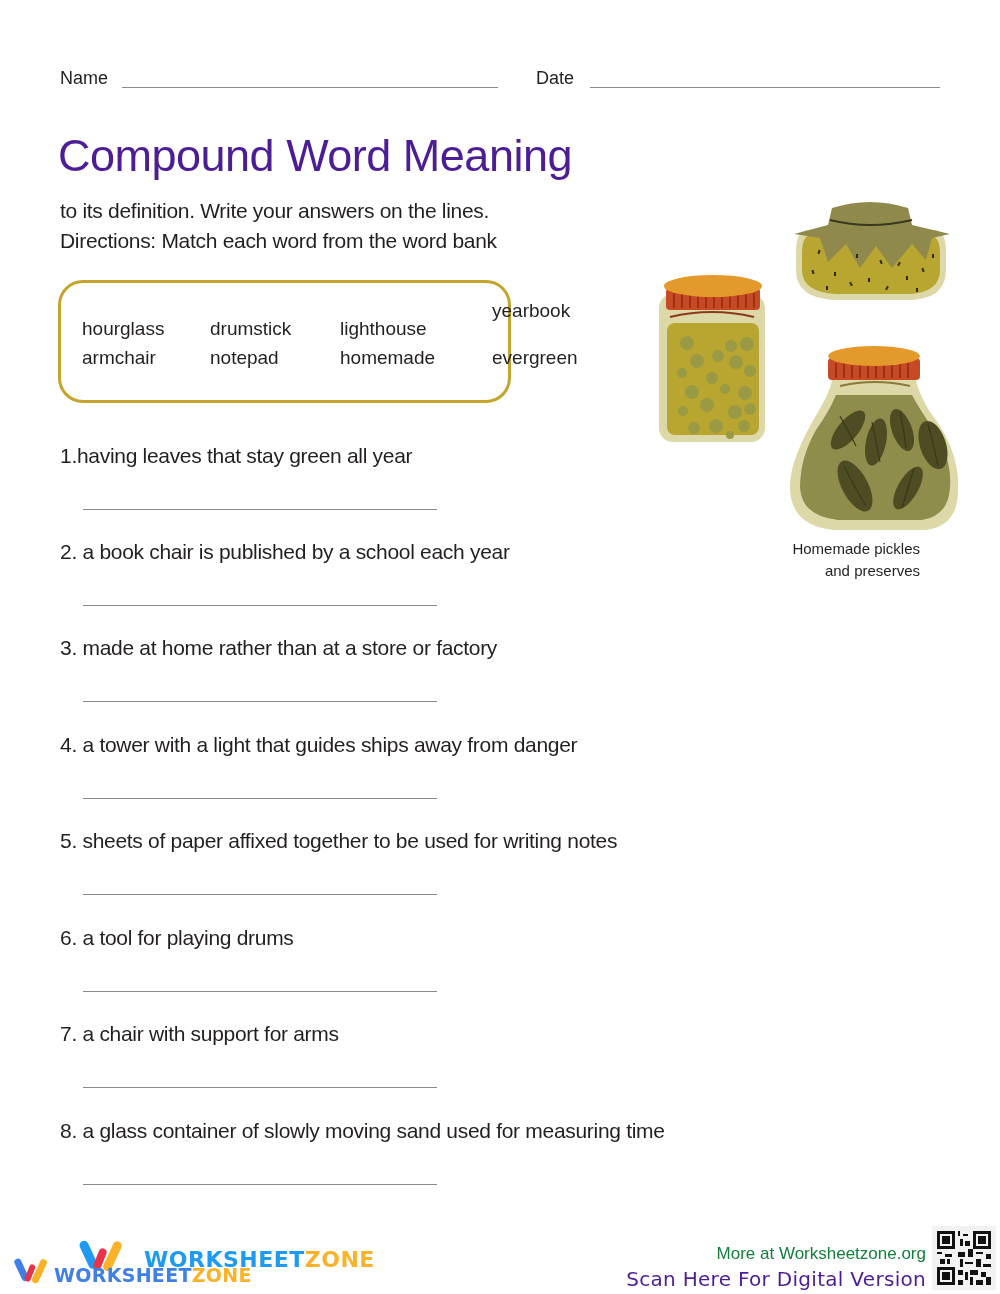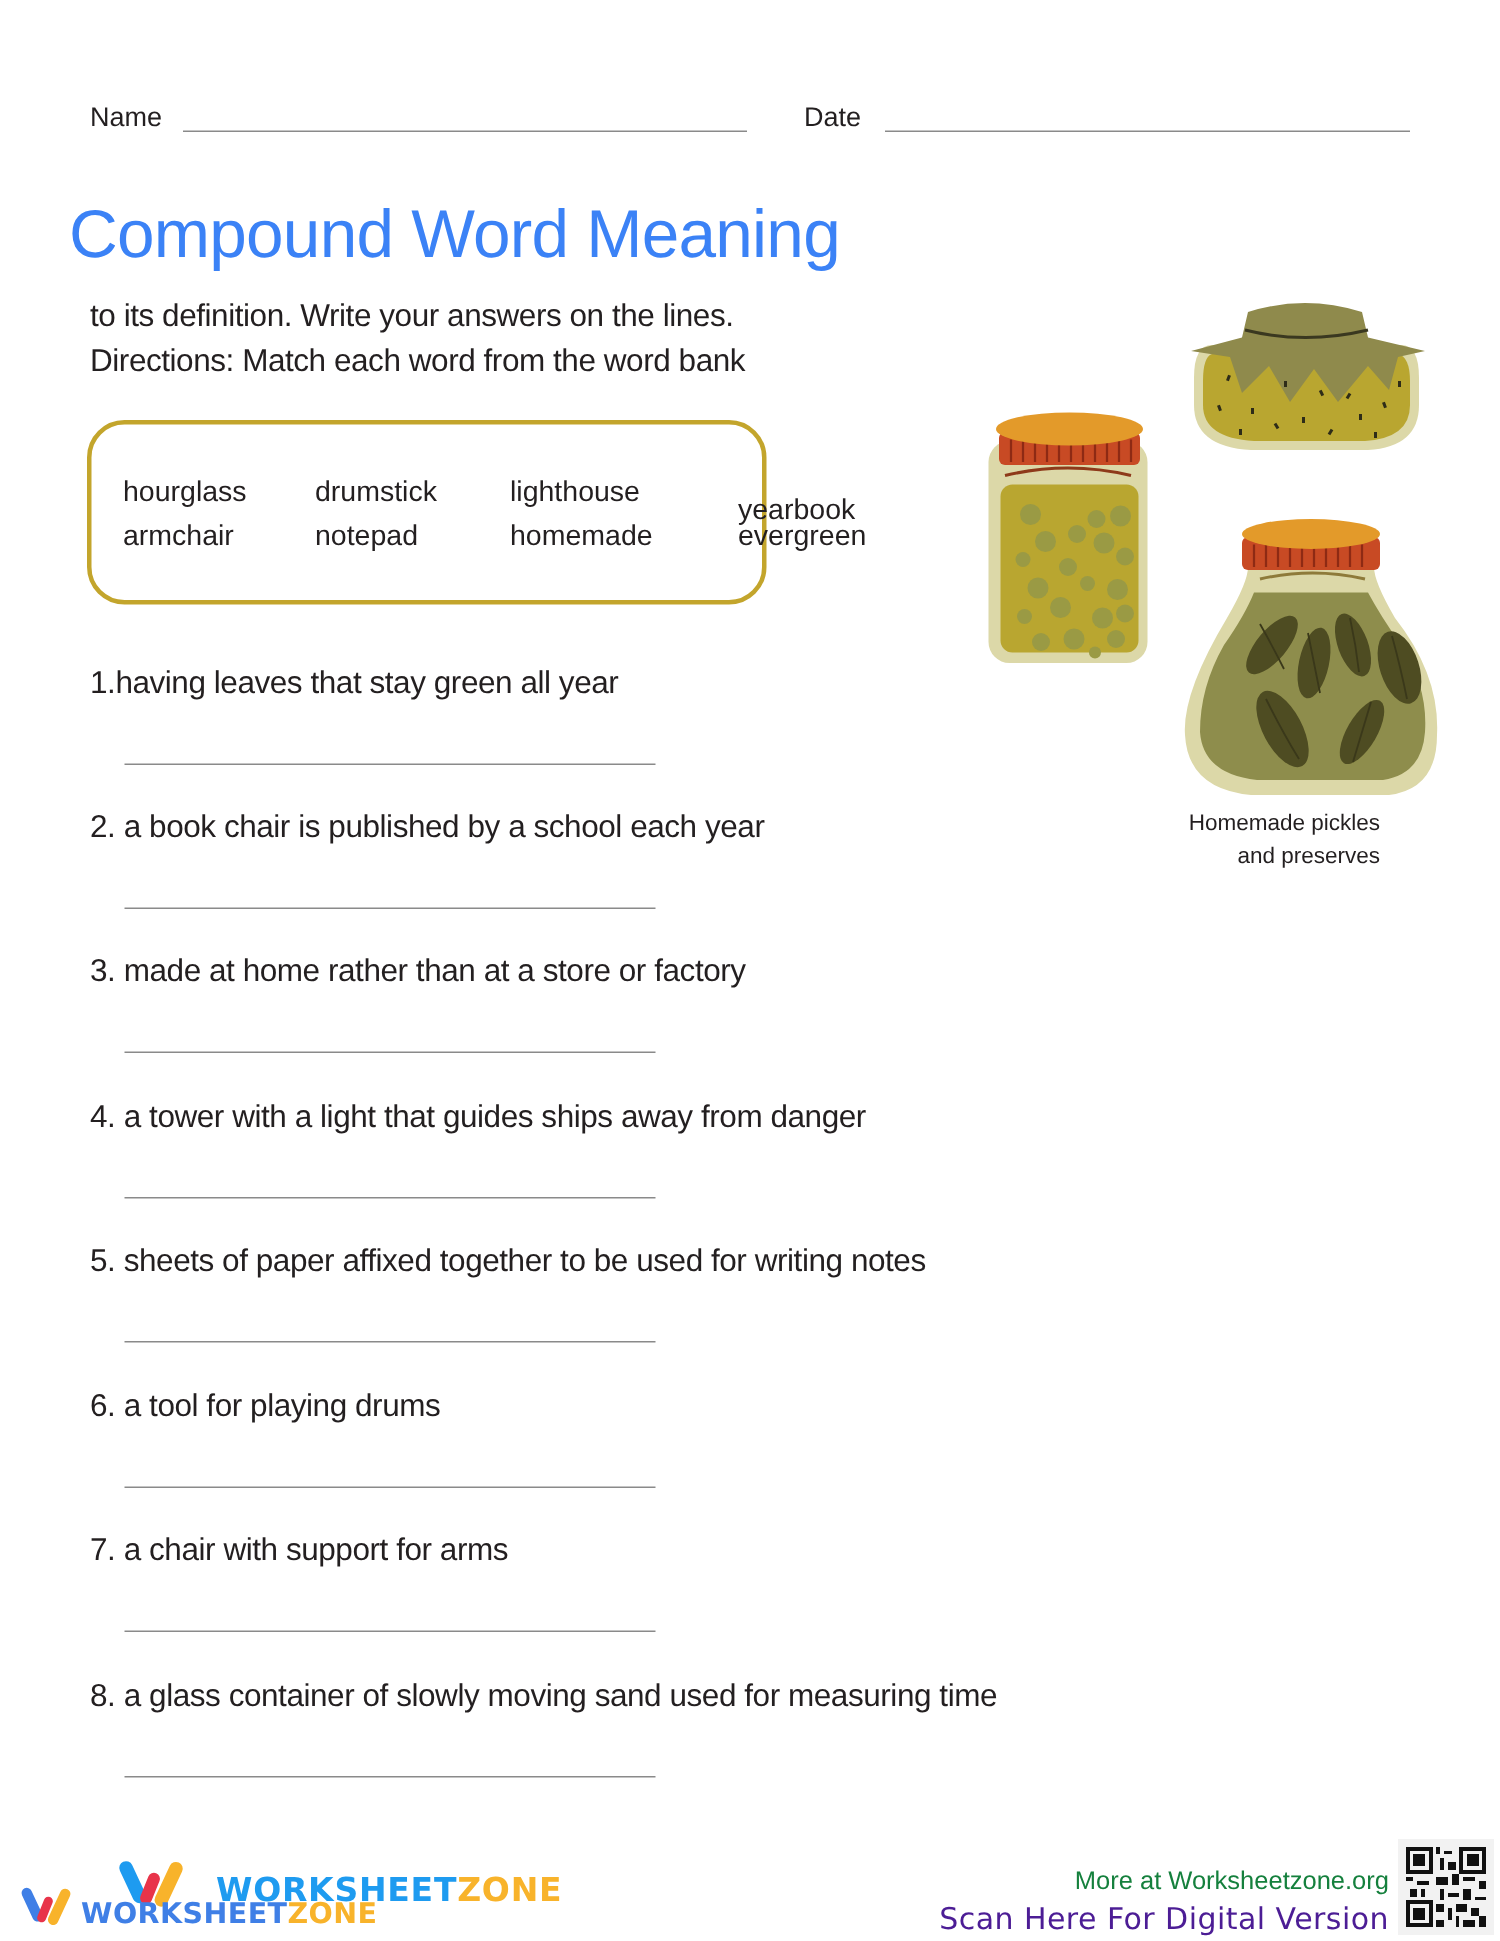--- a/index.html
+++ b/index.html
@@ -3,21 +3,21 @@
 <meta charset="utf-8">
 <style>
   * { box-sizing: border-box; margin: 0; padding: 0; }
   html, body { width: 1000px; height: 1294px; background: #ffffff; overflow: hidden; }
   body { position: relative; font-family: "Liberation Sans", "DejaVu Sans", sans-serif; color: #231f20; }
 
   .name-date { position: absolute; top: 68px; left: 60px; width: 880px; height: 24px; font-size: 18px; }
   .field-label { position: absolute; top: 0; }
   .field-line { position: absolute; top: 19px; height: 0; border-bottom: 1.5px solid #8a8a8a; }
 
-  .title { position: absolute; top: 130px; left: 46px; font-size: 45px; color: #3b82f6; letter-spacing: -0.5px; font-weight: normal; }
+  .title { position: absolute; top: 130px; left: 58px; font-size: 45px; color: #4c1d95; letter-spacing: -0.5px; font-weight: normal; }
 
   .directions { position: absolute; top: 196px; left: 60px; width: 540px; font-size: 21px; line-height: 30px; color: #231f20; letter-spacing: -0.3px; }
 
   .word-bank { position: absolute; top: 280px; left: 58px; width: 453px; height: 123px; border: 3px solid #c3a52c; border-radius: 25px; }
   .word-bank .word { position: absolute; font-size: 19px; color: #231f20; }
 
   .questions { position: absolute; top: 440px; left: 60px; width: 720px; }
   .question { position: absolute; left: 0; width: 720px; height: 96px; }
   .question .q-text { position: absolute; top: 4px; left: 0; font-size: 21px; letter-spacing: -0.3px; white-space: nowrap; }
   .question .answer-line { position: absolute; top: 69px; left: 23px; width: 354px; height: 0; border-bottom: 1.5px solid #8a8a8a; }
@@ -45,21 +45,21 @@
 
 <div class="directions">
   <div>to its definition. Write your answers on the lines.</div>
   <div>Directions: Match each word from the word bank</div>
 </div>
 
 <div class="word-bank">
   <span class="word" style="top:35px; left:21px;">hourglass</span>
   <span class="word" style="top:35px; left:149px;">drumstick</span>
   <span class="word" style="top:35px; left:279px;">lighthouse</span>
-  <span class="word" style="top:47px; left:431px;">yearbook</span>
+  <span class="word" style="top:17px; left:431px;">yearbook</span>
   <span class="word" style="top:64px; left:21px;">armchair</span>
   <span class="word" style="top:64px; left:149px;">notepad</span>
   <span class="word" style="top:64px; left:279px;">homemade</span>
   <span class="word" style="top:64px; left:431px;">evergreen</span>
 </div>
 
 <div class="questions">
   <div class="question" style="top:0px;">
     <span class="q-text"><span>1.</span><span>having leaves that stay green all year</span></span>
     <div class="answer-line"></div>

